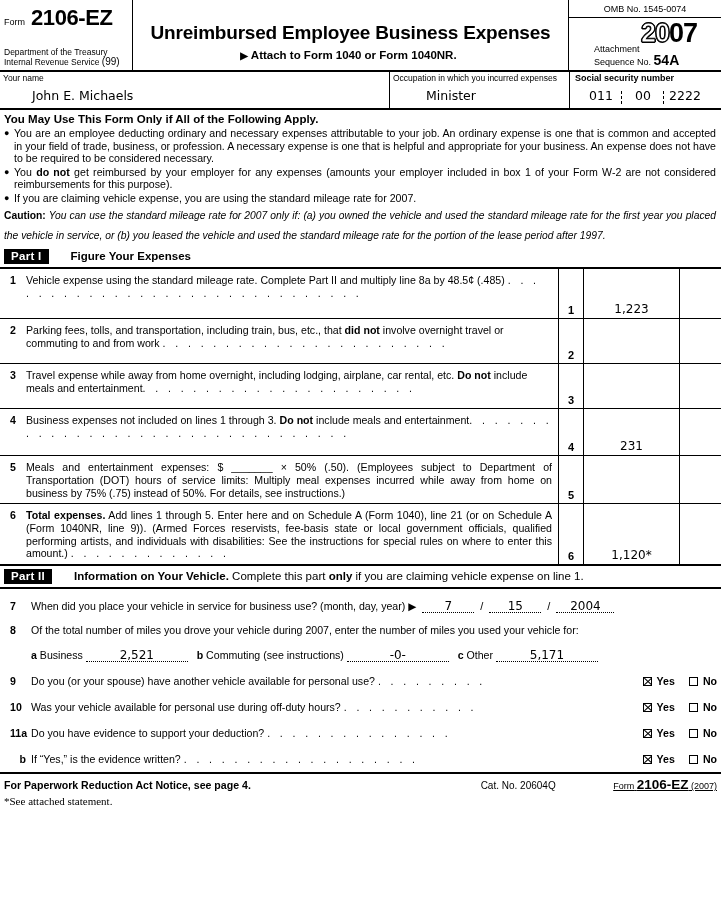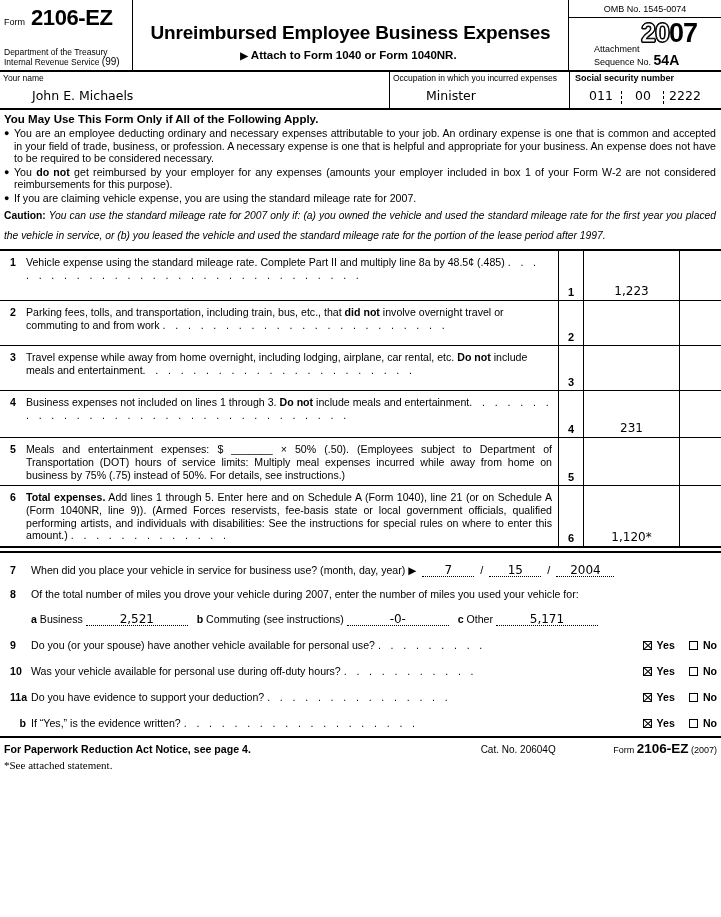--- a/index.html
+++ b/index.html
@@ -224,21 +224,21 @@
   .botrule{border-bottom:2px solid #000;margin-top:6px;}
 
   
   .footer{
     display:flex;align-items:baseline;
     font-size:10.6px;
     padding:3px 4px 0 4px;
   }
   .f-left{flex:1;font-weight:bold;}
   .f-mid{width:190px;text-align:center;font-size:10px;}
-  .f-right{text-align:center;font-size:9px;}
+  .f-right{text-align:center;font-size:9px;text-decoration:underline;}
   .f-right .fnum{font-size:13.5px;font-weight:bold;}
   .f-right .fyr{font-size:9px;}
   .note{
     font-family:Liberation Serif, serif;
     font-size:11px;padding:3px 0 0 4px;
   }
 </style>
 </head>
 <body>
 
@@ -317,20 +317,24 @@
     </div>
 
     <div class="bullet-row">
       <span class="bullet">●</span>
       <span class="bullet-txt"><span>If you are claiming vehicle expense, you are using the standard mileage rate for 2007.</span></span>
     </div>
 
     <div class="caution"><span class="cw">Caution:</span><span> You can use the standard mileage rate for 2007 only if: (a) you owned the vehicle and used the standard mileage rate for the first year you placed the vehicle in service, or (b) you leased the vehicle and used the standard mileage rate for the portion of the lease period after 1997.</span></div>
   </div>
 
+  <div class="partbar">
+    <span class="parttag">Part I</span>
+    <span class="parttitle">Figure Your Expenses</span>
+  </div>
   <div class="partrule"></div>
 
   <div class="p1">
 
     <div class="p1row" style="height:50px">
       <div class="p1txt">
         <span class="lnum">1</span>
         <span class="lbody"><span>Vehicle expense using the standard mileage rate. Complete Part II and multiply line 8a by 48.5¢ (.485)</span> <span class="dots">. . . . . . . . . . . . . . . . . . . . . . . . . . . . . .</span></span>
       </div>
       <div class="p1num">1</div>
@@ -395,20 +399,24 @@
       </div>
       <div class="p1num">6</div>
       <div class="p1amt">
           <span class="amtval">1,120*</span>
         </div>
       <div class="p1cents"></div>
     </div>
 
   </div>
 
+  <div class="partbar">
+    <span class="parttag">Part II</span>
+    <span class="parttitle"><span>Information on Your Vehicle.</span><span class="norm"> Complete this part </span><span>only</span><span class="norm"> if you are claiming vehicle expense on line 1.</span></span>
+  </div>
   <div class="partrule"></div>
 
   <div class="p2">
 
     <div class="qrow">
       <span class="qnum">7</span>
       <span class="qbody"><span>When did you place your vehicle in service for business use? (month, day, year) </span><span>▶</span>&nbsp;&nbsp;<span class="dline dl-m">7</span><span class="slash">/</span><span class="dline dl-d">15</span><span class="slash">/</span><span class="dline dl-y">2004</span></span>
     </div>
 
     <div class="qrow">

